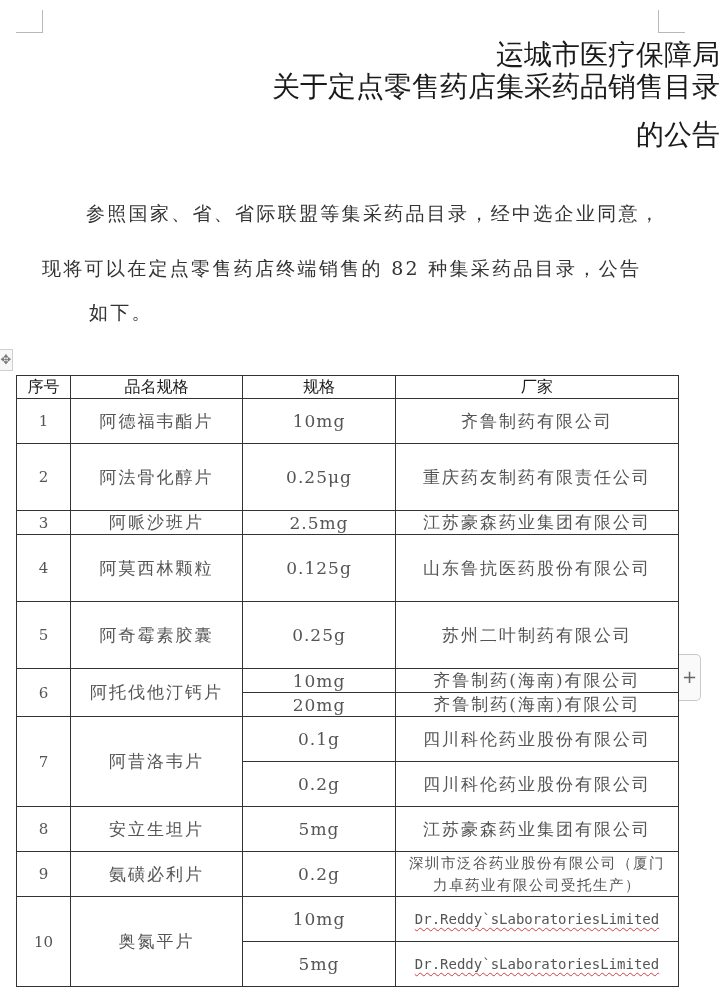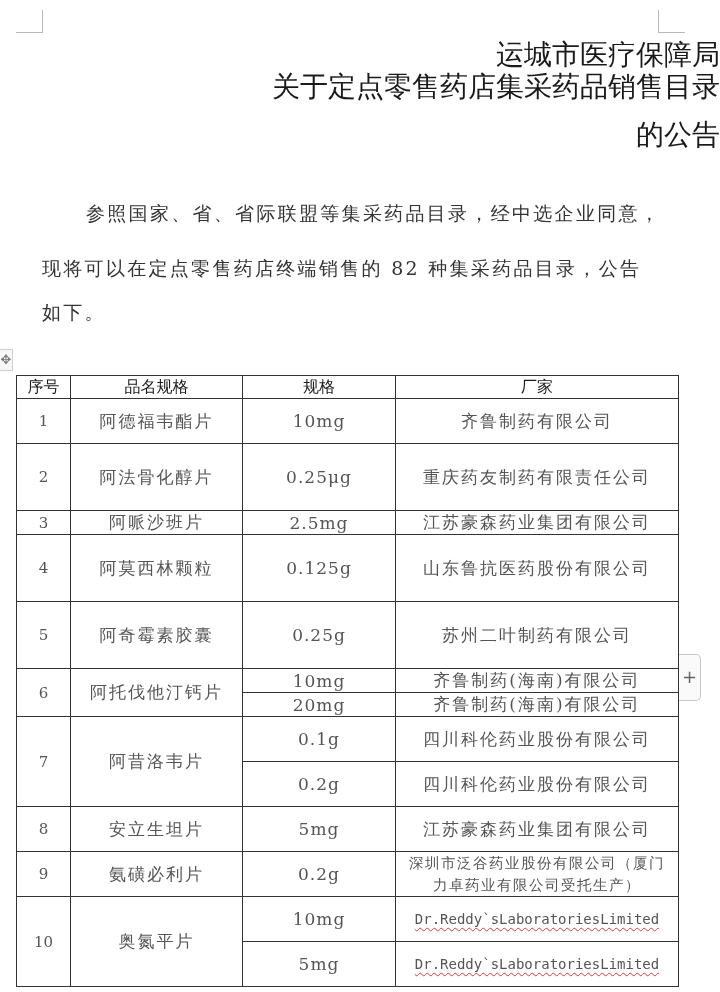--- a/index.html
+++ b/index.html
@@ -35,21 +35,21 @@
 
 <div class="corner tl"></div>
 <div class="corner tr"></div>
 
 <div class="title t1">运城市医疗保障局</div>
 <div class="title t2">关于定点零售药店集采药品销售目录</div>
 <div class="title t3">的公告</div>
 
 <div class="para" style="top:191px;"><span class="indent"></span><span>参照国家、省、省际联盟等集采药品目录，经中选企业同意，</span></div>
 <div class="para" style="top:246px;">现将可以在定点零售药店终端销售的 82 种集采药品目录，公告</div>
-<div class="para" style="top:290px;">如下。</div>
+<div class="para" style="top:290px;margin-left:47px;">如下。</div>
 
 <div class="move-handle">✥</div>
 <div class="add-handle">+</div>
 
 <table>
   <colgroup>
     <col style="width:54px">
       <col style="width:172px">
       <col style="width:153px">
       <col style="width:283px">

